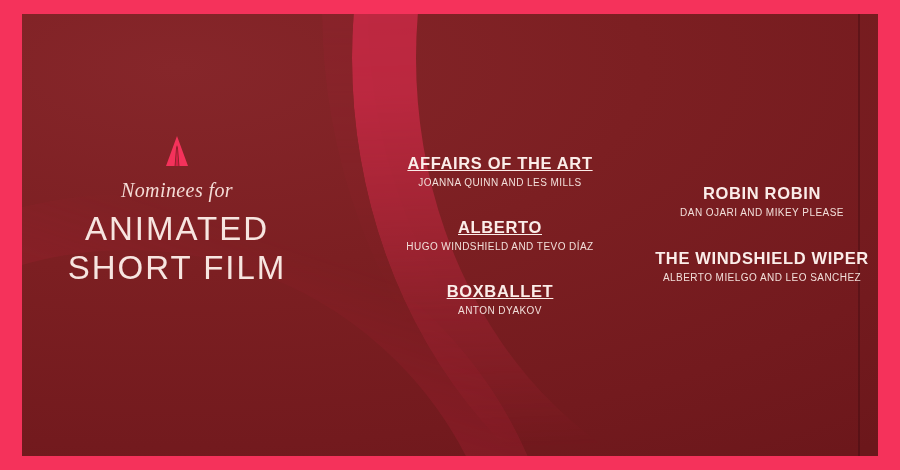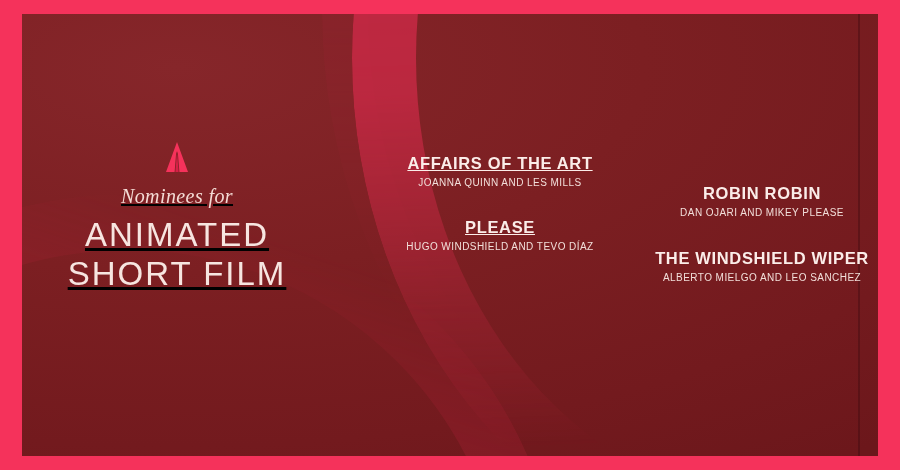--- a/index.html
+++ b/index.html
@@ -90,25 +90,24 @@
     border: 40px solid #9E2134;
     opacity: 0.28;
     -webkit-mask-image: linear-gradient(20deg, rgba(0,0,0,1) 20%, rgba(0,0,0,0) 78%);
             mask-image: linear-gradient(20deg, rgba(0,0,0,1) 20%, rgba(0,0,0,0) 78%);
   }
 
   
   .category {
     position: absolute;
     left: 0;
-    top: 128px;
+    top: 122px;
     width: 310px;
     text-align: center;
     z-index: 5;
-    text-decoration: underline;
   }
   .statuette {
     display: block;
     margin: 0 auto 14px auto;
     width: 26px;
     height: 30px;
   }
   .nominees-for {
     font-family: "Liberation Serif", "DejaVu Serif", serif;
     font-style: italic;
@@ -191,24 +190,28 @@
     </div>
 
     <div class="nominees">
 
       <div class="nominee col-a" style="top:140px;">
         <p class="nominee-title">AFFAIRS OF THE ART</p>
         <p class="nominee-people">JOANNA QUINN AND LES MILLS</p>
       </div>
 
       <div class="nominee col-a" style="top:204px;">
-        <p class="nominee-title">PLEASE</p>
+        <p class="nominee-title">ALBERTO</p>
         <p class="nominee-people">HUGO WINDSHIELD AND TEVO DÍAZ</p>
       </div>
 
+      <div class="nominee col-a" style="top:268px;">
+        <p class="nominee-title">BOXBALLET</p>
+        <p class="nominee-people">ANTON DYAKOV</p>
+      </div>
 
       <div class="nominee col-b" style="top:170px;">
         <p class="nominee-title">ROBIN ROBIN</p>
         <p class="nominee-people">DAN OJARI AND MIKEY PLEASE</p>
       </div>
 
       <div class="nominee col-b" style="top:235px;">
         <p class="nominee-title">THE WINDSHIELD WIPER</p>
         <p class="nominee-people">ALBERTO MIELGO AND LEO SANCHEZ</p>
       </div>

